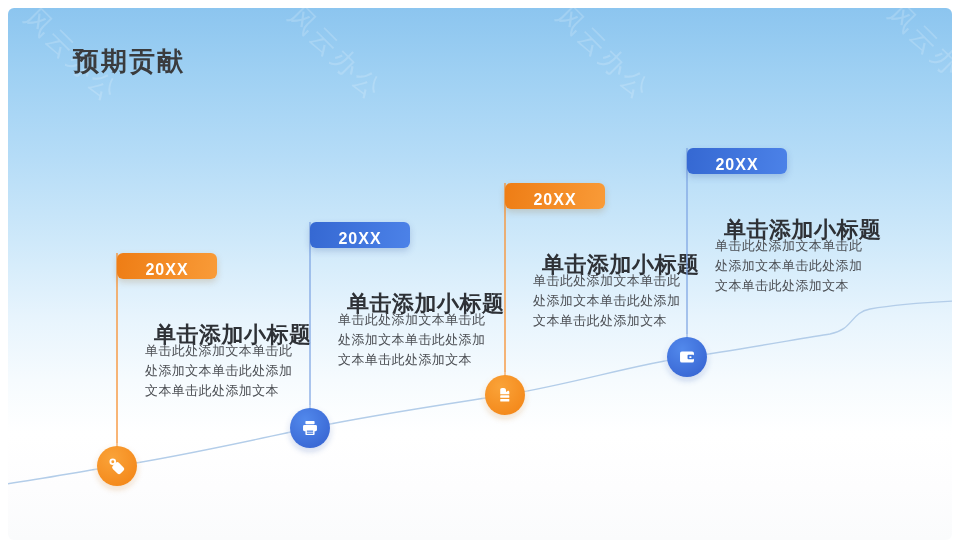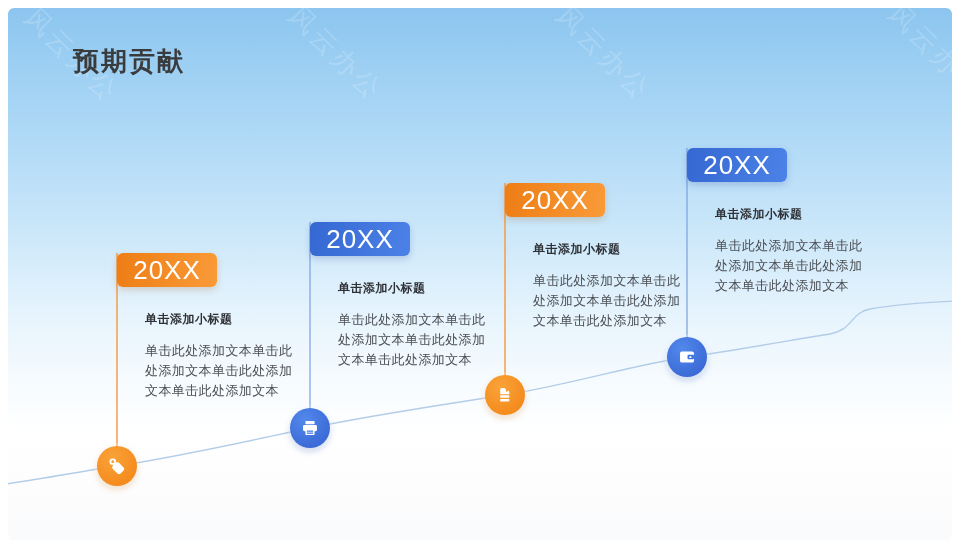--- a/index.html
+++ b/index.html
@@ -72,43 +72,43 @@
     width:2px;
     height:calc(var(--cy) - var(--tag));
   }
   .orange .stem{background:rgba(246,150,60,0.7);}
   .blue   .stem{background:rgba(120,160,225,0.6);}
 
   .year-tag{
     position:absolute;
     left:var(--x);
     top:var(--tag);
-    width:100px;height:34px;
+    width:100px;height:26px;
     line-height:34px;
     text-align:center;
     border-radius:6px;
     color:#ffffff;
-    font-size:26px;font-weight:normal;
+    font-size:16px;font-weight:bold;
     letter-spacing:1px;
   }
   .orange .year-tag{
     background:linear-gradient(100deg,#ee7d15,#f99b38);
     box-shadow:0 3px 7px rgba(150,90,20,0.22);
   }
   .blue .year-tag{
     background:linear-gradient(100deg,#3568d2,#4c82e8);
     box-shadow:0 3px 7px rgba(40,70,150,0.22);
   }
 
   .ms-heading{
     position:absolute;
     left:calc(var(--x) + 28px);
     top:calc(var(--tag) + 58px);
-    margin:0;
-    font-size:12px;font-weight:bold;
+    margin:9px;
+    font-size:22px;font-weight:bold;
     letter-spacing:0.5px;
     color:#2e3136;
     white-space:nowrap;
   }
   .ms-body{
     position:absolute;
     left:calc(var(--x) + 28px);
     top:calc(var(--tag) + 88px);
     width:151px;
     margin:0;

